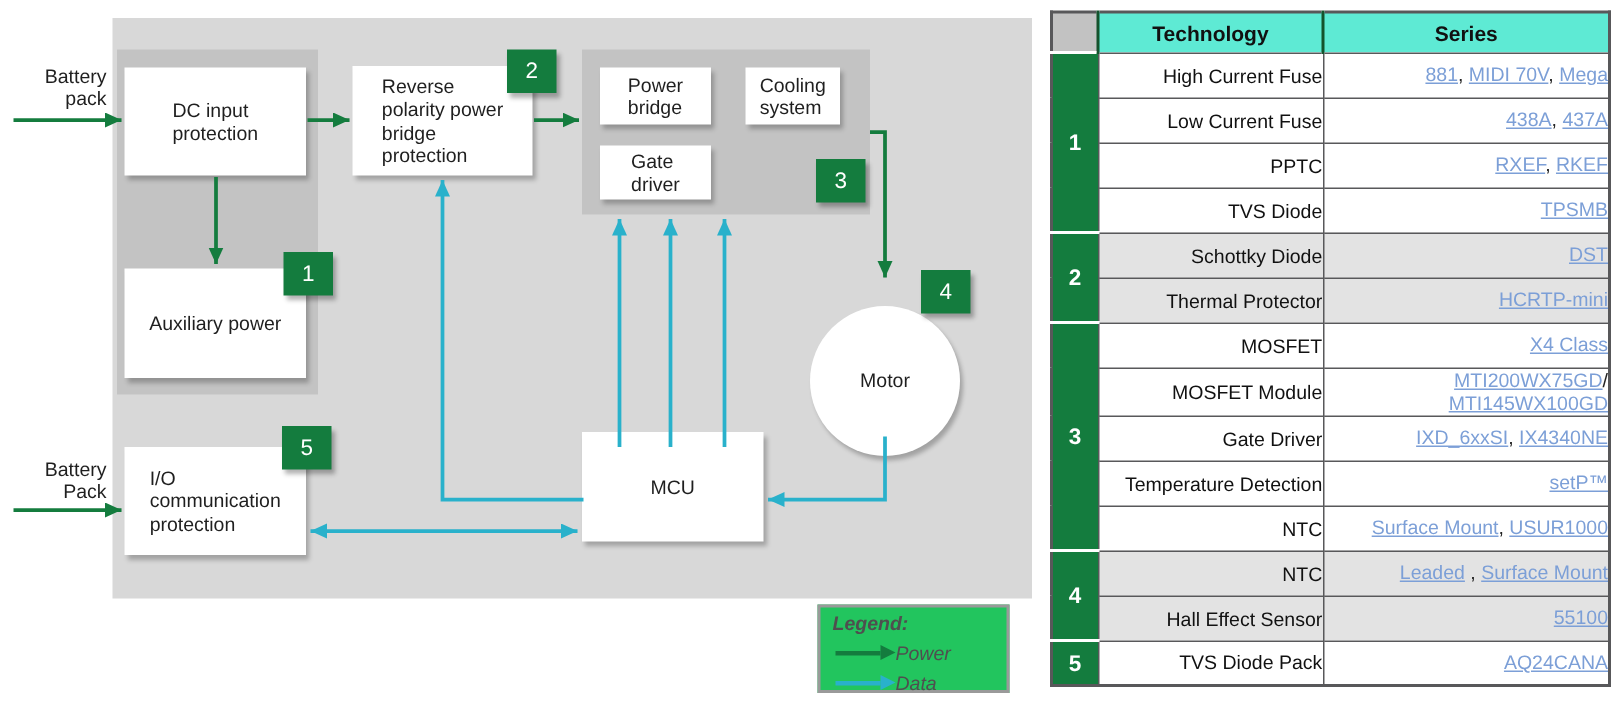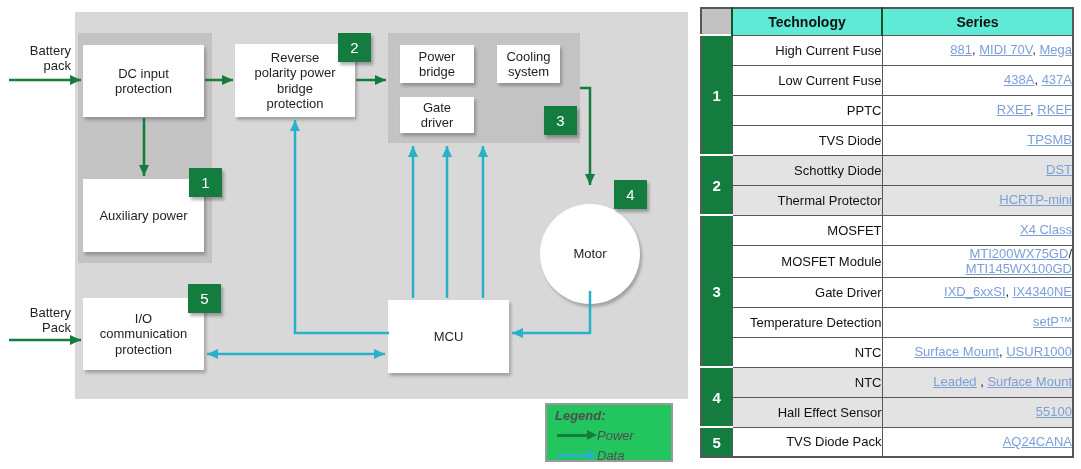--- a/index.html
+++ b/index.html
@@ -12,21 +12,21 @@
     --border:#58585A;
   }
   *{box-sizing:border-box;margin:0;padding:0}
   body{font-family:"Liberation Sans",sans-serif;background:#fff}
   #stage{position:relative;width:1081px;height:469px;background:#fff;overflow:hidden}
 
   
   #diagram{position:absolute;left:75px;top:12px;width:613px;height:387px;background:var(--dgbg)}
   .cont{position:absolute;background:var(--cont)}
   .box{position:absolute;background:#fff;box-shadow:2px 3px 3px rgba(0,0,0,.25);
-       display:flex;align-items:center;justify-content:center;text-align:center;
+       display:flex;align-items:center;justify-content:center;text-align:left;
        font-size:13px;line-height:1.18;color:#1f1f1f;white-space:pre-line}
   .motor{border-radius:50%}
   .badge{position:absolute;width:33px;height:29px;background:var(--green);color:#fff;
          font-size:15px;display:flex;align-items:center;justify-content:center;
          box-shadow:2px 3px 3px rgba(0,0,0,.3)}
   .batt{position:absolute;width:63px;text-align:right;font-size:13px;line-height:1.15;
         color:#1f1f1f;white-space:pre-line}
   #arrows{position:absolute;left:0;top:0;width:1081px;height:469px;pointer-events:none}
 
   
@@ -74,21 +74,21 @@
 bridge
 protection</div>
     <div class="box" style="left:325px;top:33px;width:74px;height:38px">Power
 bridge</div>
     <div class="box" style="left:422px;top:33px;width:63px;height:38px">Cooling
 system</div>
     <div class="box" style="left:325px;top:85px;width:74px;height:36px">Gate
 driver</div>
     <div class="box" style="left:8px;top:167px;width:121px;height:73px">Auxiliary power</div>
     <div class="box motor" style="left:465px;top:192px;width:100px;height:100px">Motor</div>
-    <div class="box" style="left:313px;top:288px;width:121px;height:73px">MCU</div>
+    <div class="box" style="left:313px;top:276px;width:121px;height:73px">MCU</div>
     <div class="box" style="left:8px;top:286px;width:121px;height:72px">I/O
 communication
 protection</div>
 
     <div class="badge" style="left:114px;top:156px">1</div>
     <div class="badge" style="left:263px;top:21px">2</div>
     <div class="badge" style="left:469px;top:94px">3</div>
     <div class="badge" style="left:539px;top:168px">4</div>
     <div class="badge" style="left:113px;top:272px">5</div>
   </div>

